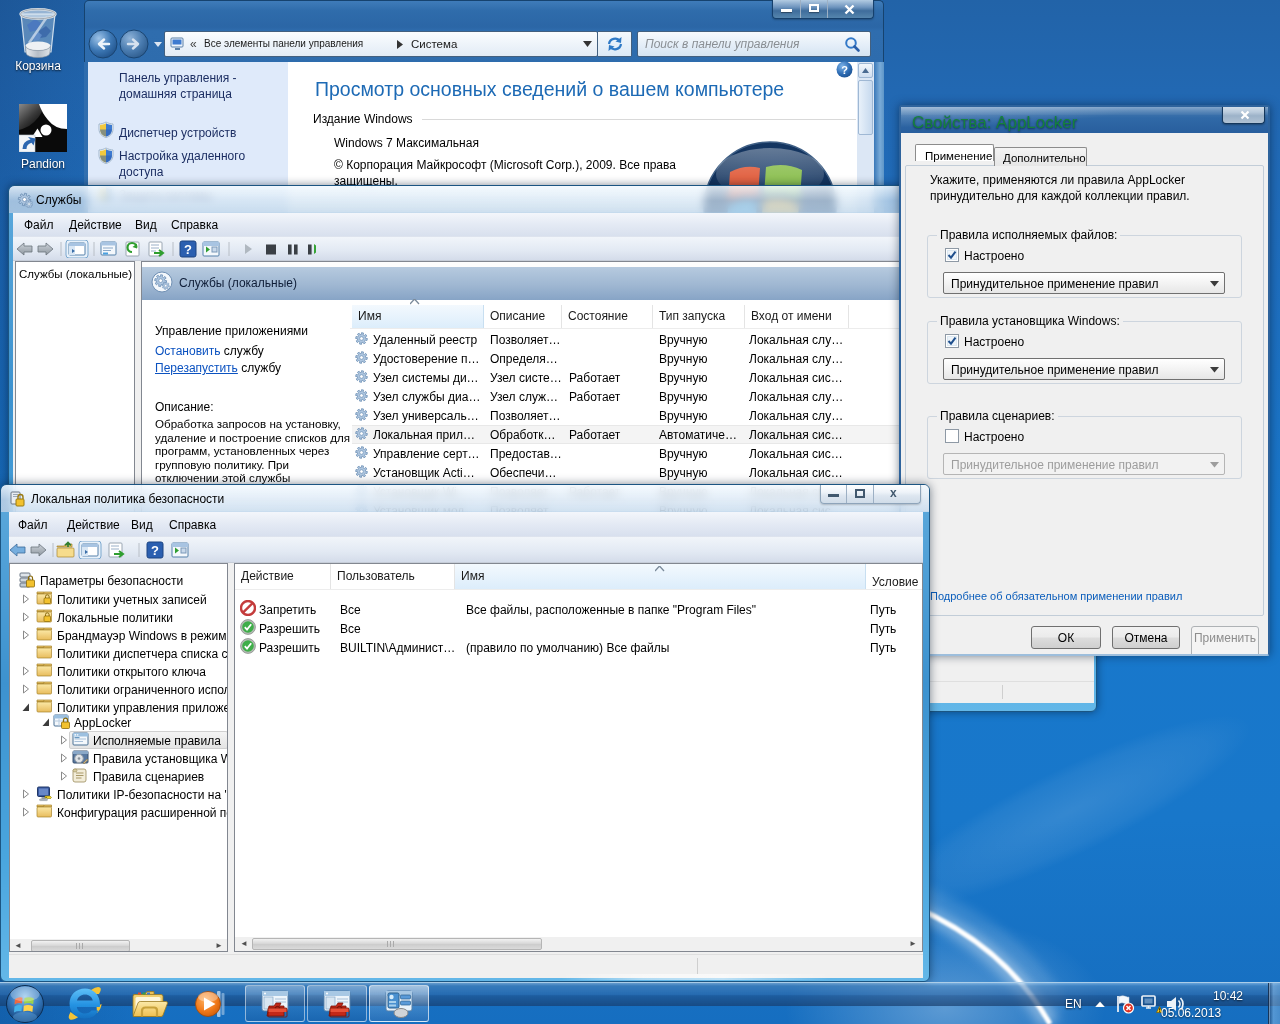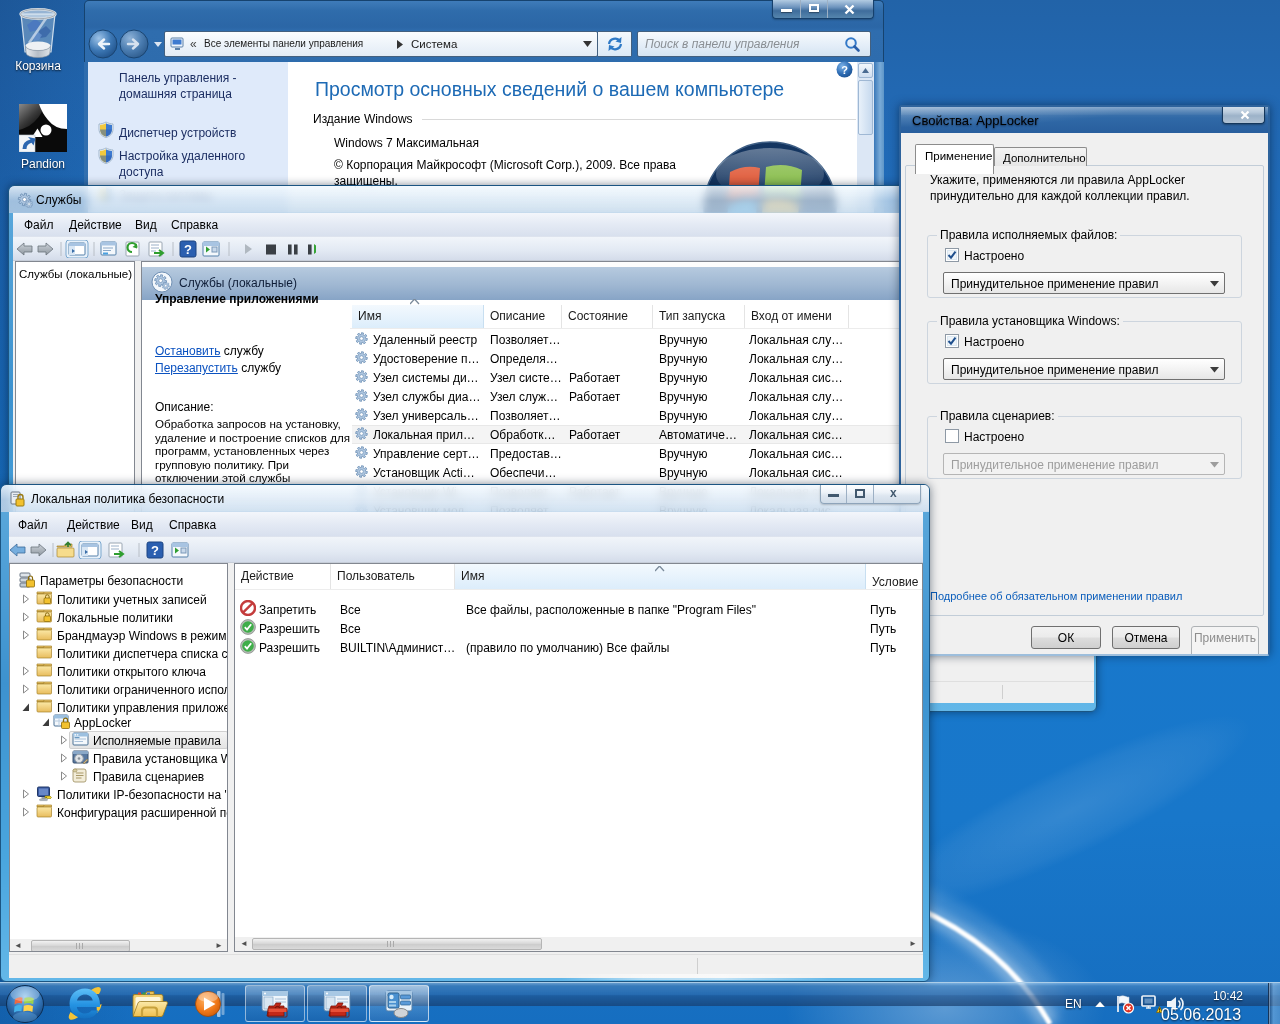--- a/index.html
+++ b/index.html
@@ -306,22 +306,22 @@
  <div class="a ofh" style="left:132px;top:75px;width:949px;height:420px;background:#fff;border:1px solid #828790">
   <div class="a" style="left:0;top:0;width:100%;height:5px;background:#fdfdfd"></div>
   <div class="a" style="left:0;top:5px;width:100%;height:33px;background:linear-gradient(180deg,#b6cadf 0,#9fb7d2 55%,#87a4c6 100%)"></div>
   <svg class="a" style="left:9px;top:9px" width="22" height="22" viewBox="0 0 22 22">
         <circle cx="11" cy="11" r="10" fill="#f4f8fc" stroke="#7090b4"></circle>
         <use href="#gear" transform="translate(3,3) scale(.95)"></use>
         <use href="#gear" transform="translate(10.5,10.5) scale(.6)"></use>
       </svg>
   <div class="a t" style="left:37px;top:14px;color:#0f1e38">Службы (локальные)</div>
 
-  <div class="a t" style="left:13px;top:30px;font-weight:bold">Управление приложениями</div>
-  <div class="a t" style="left:13px;top:82px"><span style="color:#0b52c0;text-decoration:underline">Остановить</span> службу</div>
+  <div class="a t" style="left:13px;top:62px;font-weight:normal">Управление приложениями</div>
+  <div class="a t" style="left:13px;top:82px"><span style="color:#0b52c0;">Остановить</span> службу</div>
   <div class="a t" style="left:13px;top:99px"><span style="color:#0b52c0;text-decoration:underline">Перезапустить</span> службу</div>
   <div class="a t" style="left:13px;top:138px">Описание:</div>
   <div class="a t" style="left:13px;top:155px;line-height:13.5px;font-size:11.6px">Обработка запросов на установку,<br>удаление и построение списков для<br>программ, установленных через<br>групповую политику. При<br>отключении этой службы</div>
 
   <div class="a" style="left:208px;top:40px;width:741px;height:380px;background:#fff;border-radius:6px 0 0 0"></div>
   <div class="a" style="left:208px;top:43px;width:741px;height:24px;border-bottom:1px solid #ececec">
    <div class="hdrcell" style="left:2px;width:132px;background:linear-gradient(180deg,#f3f9fe,#dcedfb);border-right:1px solid #c8dff1">Имя</div>
    <div class="hdrcell" style="left:134px;width:78px">Описание</div>
    <div class="hdrcell" style="left:212px;width:91px">Состояние</div>
    <div class="hdrcell" style="left:303px;width:92px">Тип запуска</div>
@@ -409,29 +409,29 @@
  <div class="a" style="left:740px;top:458px;width:341px;height:37px;background:#f0f0f0"></div>
 
  <div class="a" style="left:4px;top:495px;width:1081px;height:22px;background:#f0f0f0;border-top:1px solid #dfdfdf"></div>
  <div class="a" style="left:993px;top:499px;width:1px;height:14px;background:#cfcfcf"></div>
 </div>
 
 <div id="dlg" class="a ofh" style="left:899px;top:105px;width:371px;height:551px;background:#f0f0f0;border:2px solid #2e639c;border-bottom-color:#9dbedc;border-radius:3px;box-shadow:0 0 10px rgba(0,20,40,.5)">
  <div class="a" style="left:-2px;top:-2px;width:371px;height:28px;background:radial-gradient(130% 160% at 0% 0%, rgba(255,255,255,.30), rgba(255,255,255,0) 50%),linear-gradient(180deg,#6390c0 0,#4478af 6px,#3069a7 13px,#295f9e 27px)">
   <div class="a" style="left:0;top:0;width:100%;height:10px;background:linear-gradient(180deg,rgba(255,255,255,.30),rgba(255,255,255,.04))"></div>
  </div>
- <div class="a" style="left:11px;top:6px;font-size:13px;color:#000000;text-shadow:0 1px 2px rgba(0,10,30,.6)">Свойства: AppLocker</div>
+ <div class="a" style="left:11px;top:6px;font-size:17px;color:#15803d;text-shadow:0 1px 2px rgba(0,10,30,.6)">Свойства: AppLocker</div>
  <div class="a" style="left:321px;top:-2px;width:43px;height:19px;border:1px solid #14375c;border-top:none;border-radius:0 0 4px 4px;background:linear-gradient(180deg,#dde7f0 0,#b9cadb 40%,#9cb2c8 60%,#b0c2d4 100%);box-shadow:0 1px 2px rgba(0,0,0,.3)">
   <svg class="a" style="left:17px;top:5px" width="10" height="10">
         <path d="M1.5,1.5 L8.5,8.5 M8.5,1.5 L1.5,8.5" stroke="#fff" stroke-width="2.2"></path>
       </svg>
  </div>
 
  <div class="a" style="left:4px;top:58px;width:359px;height:451px;background:#f0f0f0;border:1px solid #c2cdd8;border-radius:2px"></div>
- <div class="a" style="left:14px;top:37px;width:79px;height:30px;background:#fff;border:1px solid #8c8c8c;border-bottom:none;border-radius:2px 2px 0 0;font-size:11.5px;padding:5px 0 0 9px;z-index:2">Применение</div>
+ <div class="a" style="left:14px;top:37px;width:79px;height:17px;background:#fff;border:1px solid #8c8c8c;border-bottom:none;border-radius:2px 2px 0 0;font-size:11.5px;padding:5px 0 0 9px;z-index:2">Применение</div>
  <div class="a" style="left:93px;top:40px;width:93px;height:19px;background:linear-gradient(180deg,#f4f4f4,#e6e6e6);border:1px solid #8c8c8c;border-bottom:none;border-radius:2px 2px 0 0;font-size:11.5px;padding:4px 0 0 8px;z-index:2">Дополнительно</div>
  <div class="a t" style="left:29px;top:65px;white-space:normal;width:320px;line-height:16px">Укажите, применяются ли правила AppLocker принудительно для каждой коллекции правил.</div>
 
  <div class="a gb" style="left:26px;top:128px;width:315px;height:63px"></div>
  <div class="a t" style="left:36px;top:121px;background:#f0f0f0;padding:0 3px">Правила исполняемых файлов:</div>
  <svg class="a" style="left:44px;top:141px" width="14" height="14" viewBox="0 0 14 14">
       <rect x=".5" y=".5" width="13" height="13" fill="#fff" stroke="#8e99a5"></rect>
       <rect x="2" y="2" width="10" height="10" fill="#dce8f2"></rect>
       <rect x="3" y="3" width="8" height="8" fill="#eef4f9"></rect>
       <path d="M3.5,7 L6,9.6 L10.5,3.6" stroke="#20508e" stroke-width="2" fill="none"></path>
@@ -857,16 +857,16 @@
   <path d="M5,13 L10,13 M7.5,11 L7.5,13" stroke="#e8eef4" stroke-width="1.4"></path>
   <path d="M15.5,17.5 L21.5,17.5 L18.5,11.5 Z" fill="#f8c81c" stroke="#7a6000" stroke-width=".7"></path>
       <rect x="18.1" y="13.2" width="1" height="2.4" fill="#3a3000"></rect>
       <rect x="18.1" y="16.1" width="1" height="1" fill="#3a3000"></rect>
  </svg>
  <svg class="a" style="left:1166px;top:12px" width="20" height="18" viewBox="0 0 20 18">
   <path d="M1,6 L5,6 L10,2 L10,16 L5,12 L1,12 Z" fill="#eef3f8"></path>
   <path d="M12.5,5.5 A5,5 0 0 1 12.5,12.5 M14.5,3 A8.5,8.5 0 0 1 14.5,15" stroke="#eef3f8" stroke-width="1.7" fill="none"></path>
  </svg>
  <div class="a" style="left:1196px;top:6px;width:64px;text-align:center;font-size:12px;color:#fff;text-shadow:0 1px 2px rgba(0,0,0,.7)">10:42</div>
- <div class="a" style="left:1161px;top:23px;width:80px;text-align:left;font-size:16px;color:#fff;text-shadow:0 1px 2px rgba(0,0,0,.7)">05.06.2013</div>
+ <div class="a" style="left:1161px;top:23px;width:80px;text-align:left;font-size:12px;color:#fff;text-shadow:0 1px 2px rgba(0,0,0,.7)">05.06.2013</div>
  
  <div class="a" style="left:1268px;top:0;width:12px;height:42px;background:linear-gradient(90deg,rgba(30,60,100,.6),rgba(160,200,235,.45) 40%,rgba(120,170,215,.5));border-left:1px solid rgba(10,30,60,.8);box-shadow:inset 1px 0 0 rgba(255,255,255,.35)"></div>
 </div>
 
 </body></html>

